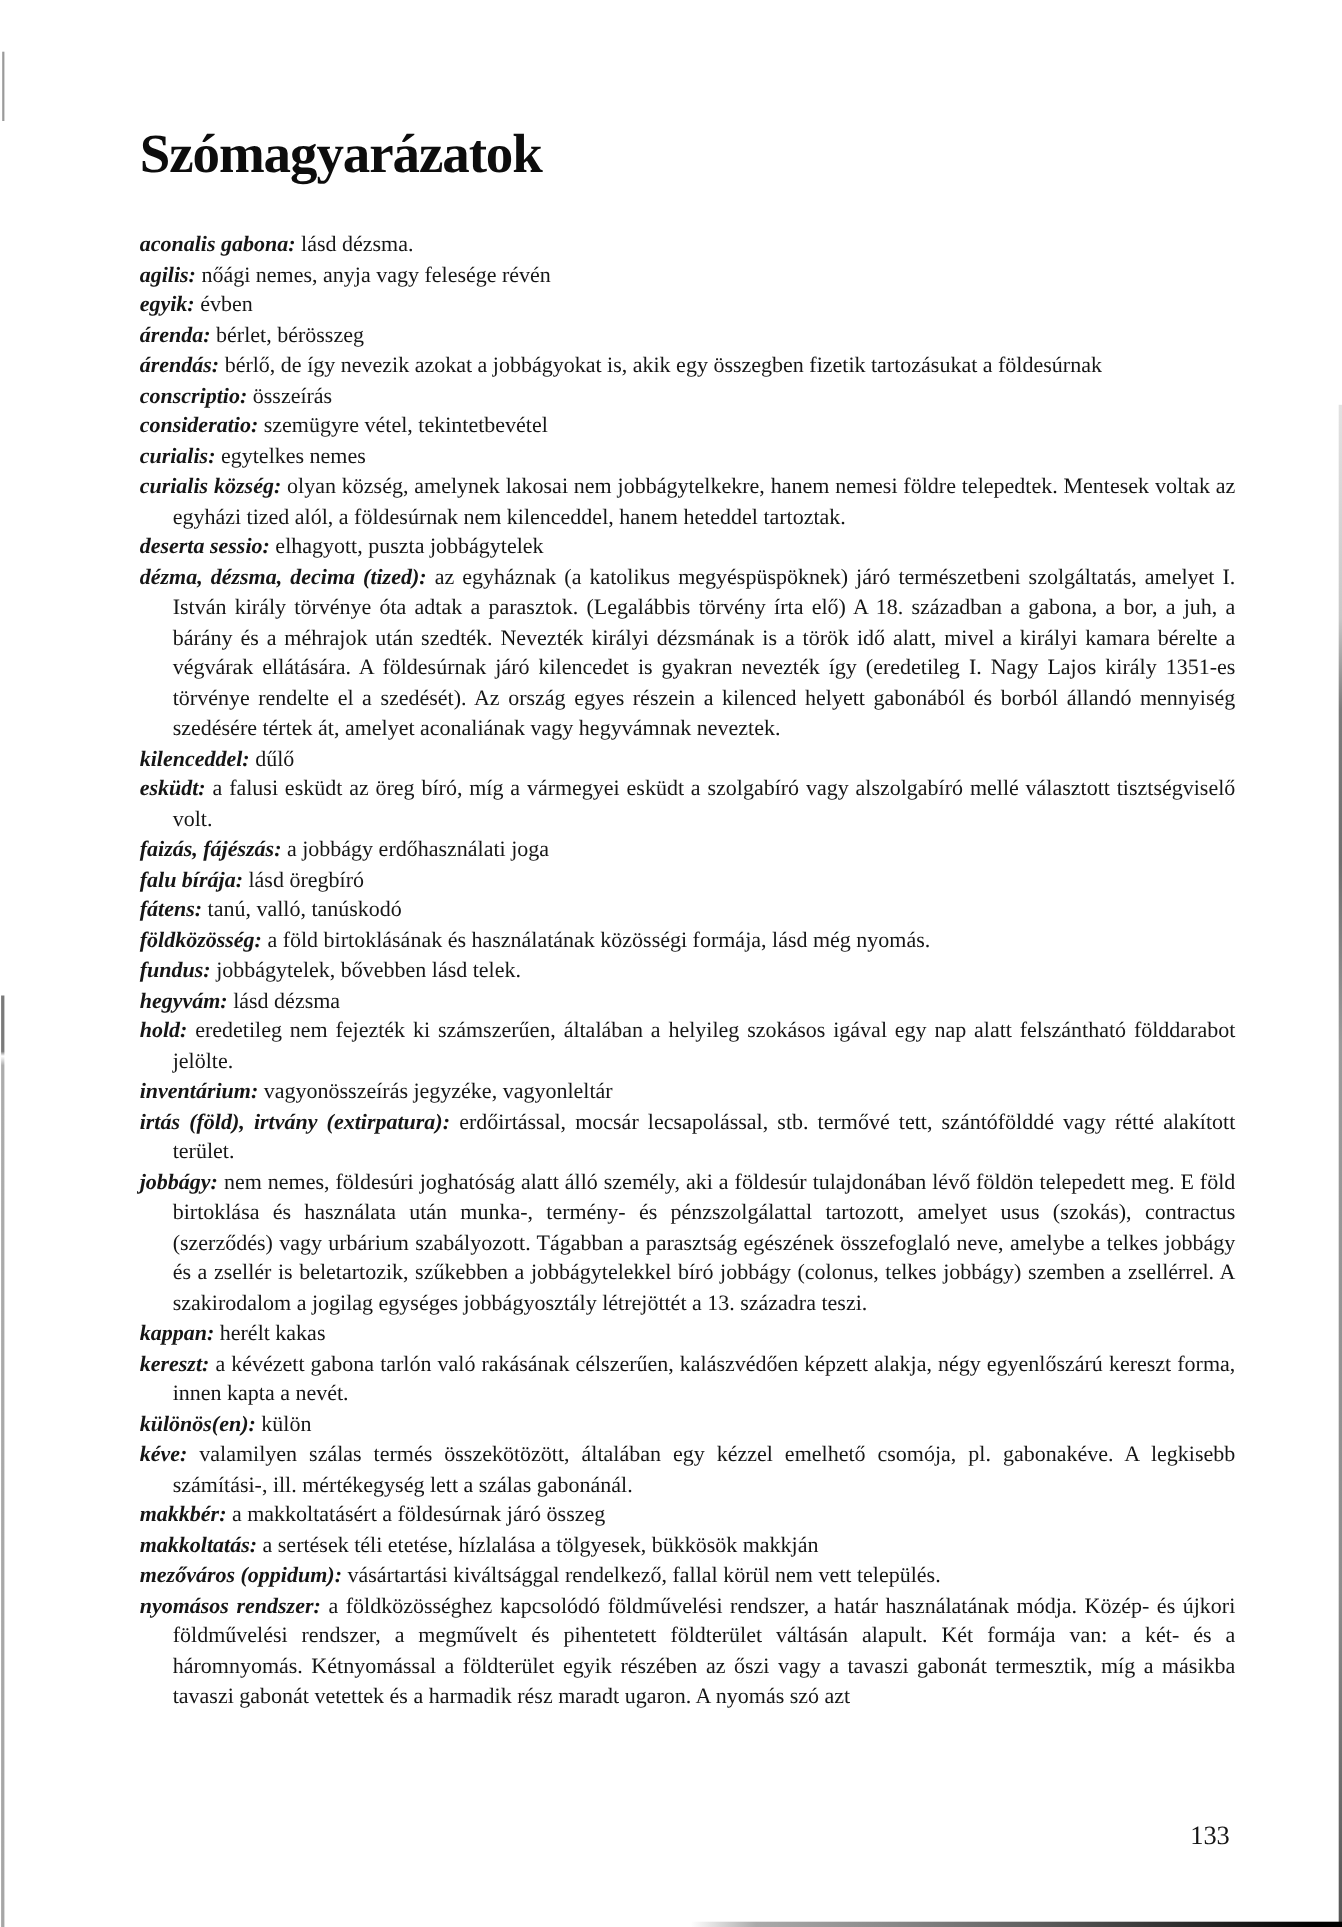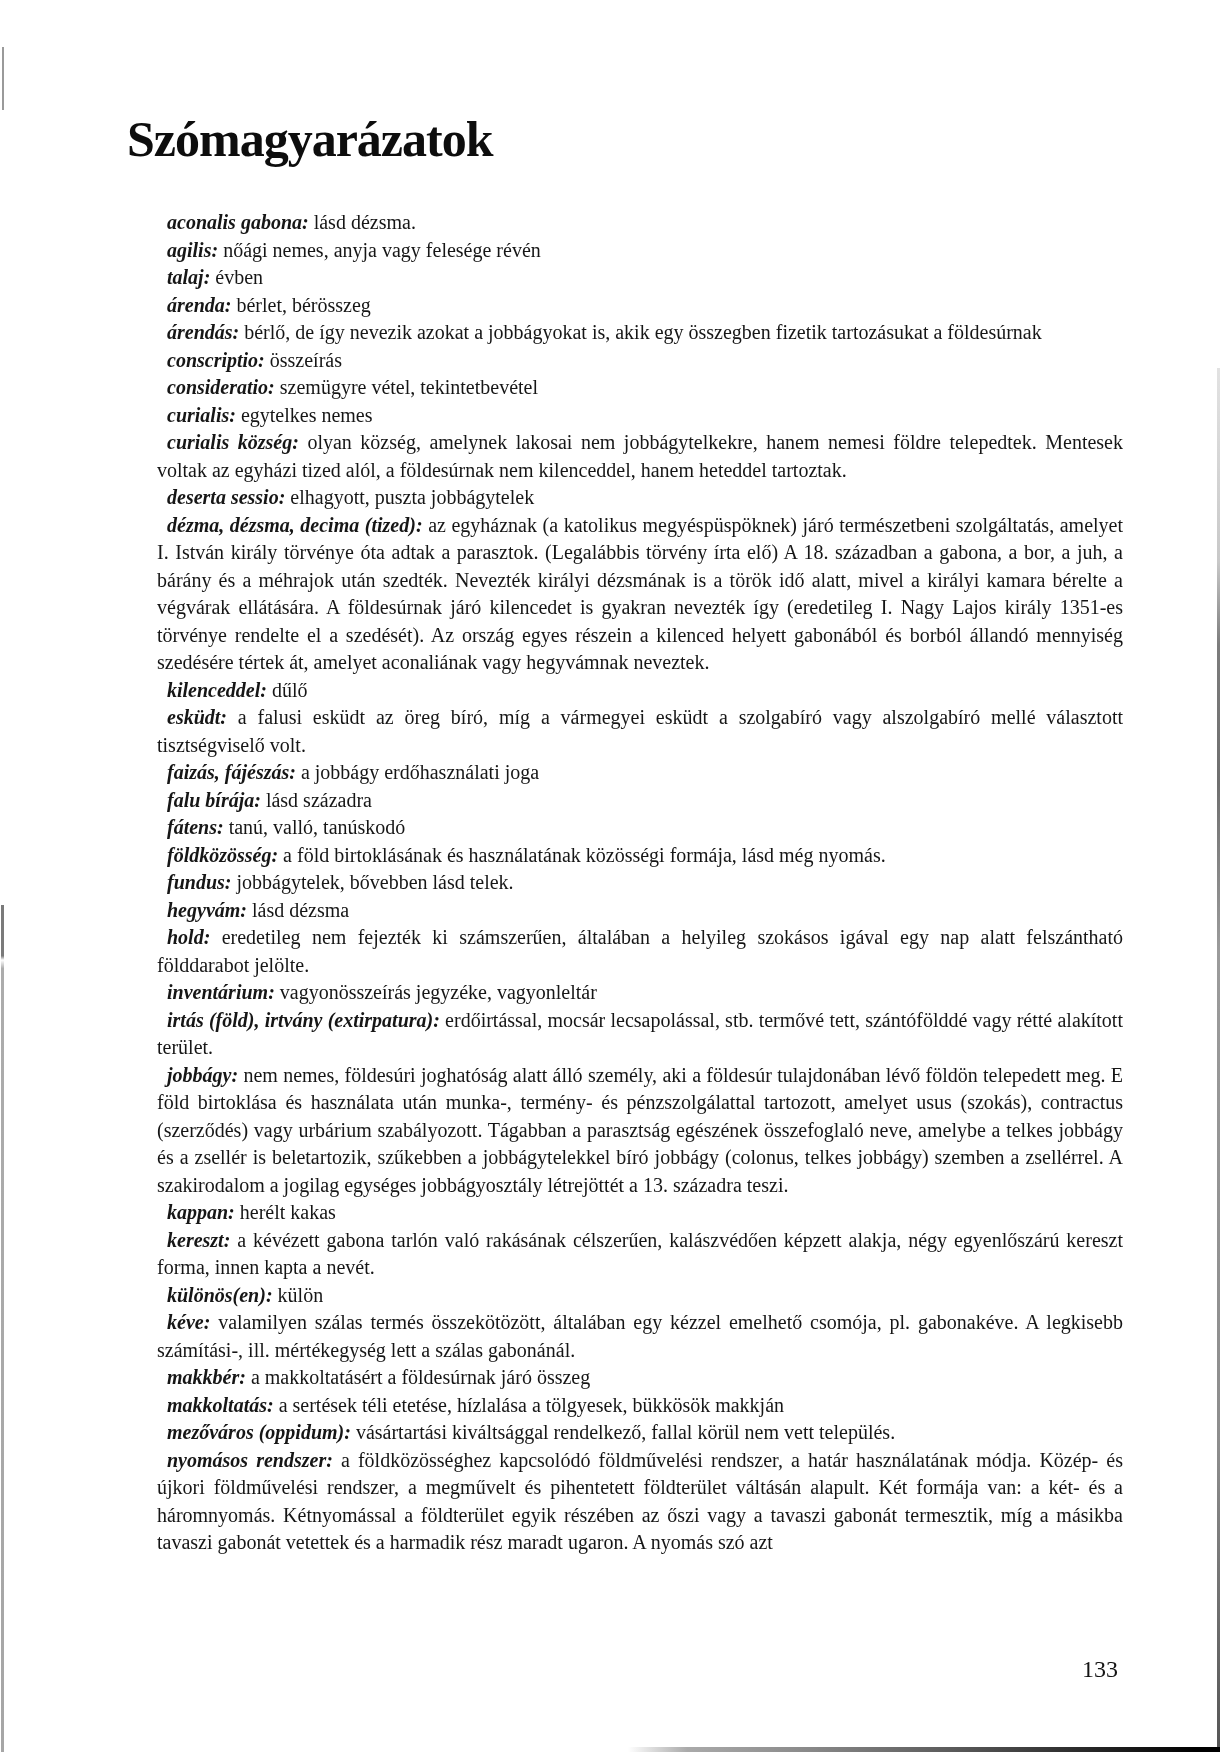--- a/index.html
+++ b/index.html
@@ -30,21 +30,20 @@
     font-size:20px;
     line-height:27.5px;
     text-align:justify;
     padding-left:30px;
     text-indent:-30px;
     color:#161616;
   }
   p.entry .term {
     font-weight:700;
     font-style:italic;
-    margin-left:40px;
   }
   .page-number {
     position:absolute;
     left:1082px; top:1656px;
     font-size:24px;
     color:#141414;
   }
   
   .edge-left-top {
     position:absolute; left:2px; top:47px;
@@ -73,21 +72,21 @@
 <div>
 
   <div class="page-content">
     <h1 class="doc-title">Szómagyarázatok</h1>
 
     <div class="glossary">
   <p class="entry"><span class="term">aconalis gabona:</span><span class="definition"> lásd dézsma.</span></p>
 
   <p class="entry"><span class="term">agilis:</span><span class="definition"> nőági nemes, anyja vagy felesége révén</span></p>
 
-  <p class="entry"><span class="term">talaj:</span><span class="definition"> évben</span></p>
+  <p class="entry"><span class="term">egyik:</span><span class="definition"> évben</span></p>
 
   <p class="entry"><span class="term">árenda:</span><span class="definition"> bérlet, bérösszeg</span></p>
 
   <p class="entry"><span class="term">árendás:</span><span class="definition"> bérlő, de így nevezik azokat a jobbágyokat is, akik egy összegben fizetik tartozásukat a földesúrnak</span></p>
 
   <p class="entry"><span class="term">conscriptio:</span><span class="definition"> összeírás</span></p>
 
   <p class="entry"><span class="term">consideratio:</span><span class="definition"> szemügyre vétel, tekintetbevétel</span></p>
 
   <p class="entry"><span class="term">curialis:</span><span class="definition"> egytelkes nemes</span></p>
@@ -98,21 +97,21 @@
 
   <p class="entry"><span class="term">dézma, dézsma, decima (tized):</span><span class="definition"> az egyháznak (a katolikus megyéspüspöknek) járó természetbeni szolgáltatás, amelyet I. István király törvénye óta adtak a parasztok. (Legalábbis törvény írta elő) A 18. században a gabona, a bor, a juh, a bárány és a méhrajok után szedték. Nevezték királyi dézsmának is a török idő alatt, mivel a királyi kamara bérelte a végvárak ellátására. A földesúrnak járó kilencedet is gyakran nevezték így (eredetileg I. Nagy Lajos király 1351-es törvénye rendelte el a szedését). Az ország egyes részein a kilenced helyett gabonából és borból állandó mennyiség szedésére tértek át, amelyet aconaliának vagy hegyvámnak neveztek.</span></p>
 
   <p class="entry"><span class="term">kilenceddel:</span><span class="definition"> dűlő</span></p>
 
 
   <p class="entry"><span class="term">esküdt:</span><span class="definition"> a falusi esküdt az öreg bíró, míg a vármegyei esküdt a szolgabíró vagy alszolgabíró mellé választott tisztségviselő volt.</span></p>
 
   <p class="entry"><span class="term">faizás, fájészás:</span><span class="definition"> a jobbágy erdőhasználati joga</span></p>
 
-  <p class="entry"><span class="term">falu bírája:</span><span class="definition"> lásd századra</span></p>
+  <p class="entry"><span class="term">falu bírája:</span><span class="definition"> lásd öregbíró</span></p>
 
   <p class="entry"><span class="term">fátens:</span><span class="definition"> tanú, valló, tanúskodó</span></p>
 
   <p class="entry"><span class="term">földközösség:</span><span class="definition"> a föld birtoklásának és használatának közösségi formája, lásd még nyomás.</span></p>
 
   <p class="entry"><span class="term">fundus:</span><span class="definition"> jobbágytelek, bővebben lásd telek.</span></p>
 
   <p class="entry"><span class="term">hegyvám:</span><span class="definition"> lásd dézsma</span></p>
 
   <p class="entry"><span class="term">hold:</span><span class="definition"> eredetileg nem fejezték ki számszerűen, általában a helyileg szokásos igával egy nap alatt felszántható földdarabot jelölte.</span></p>

